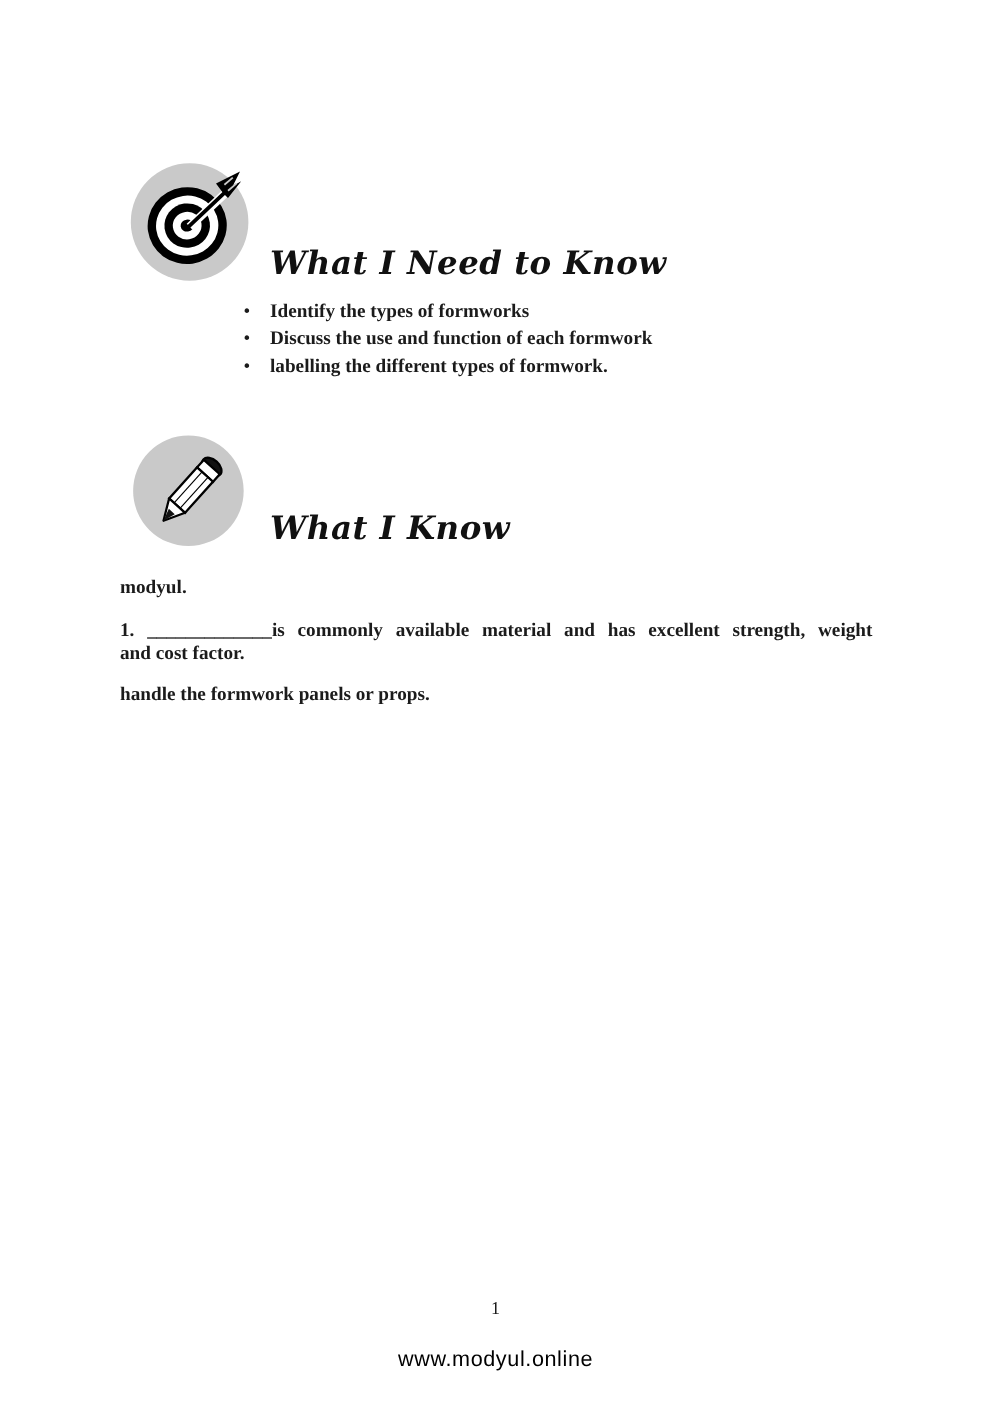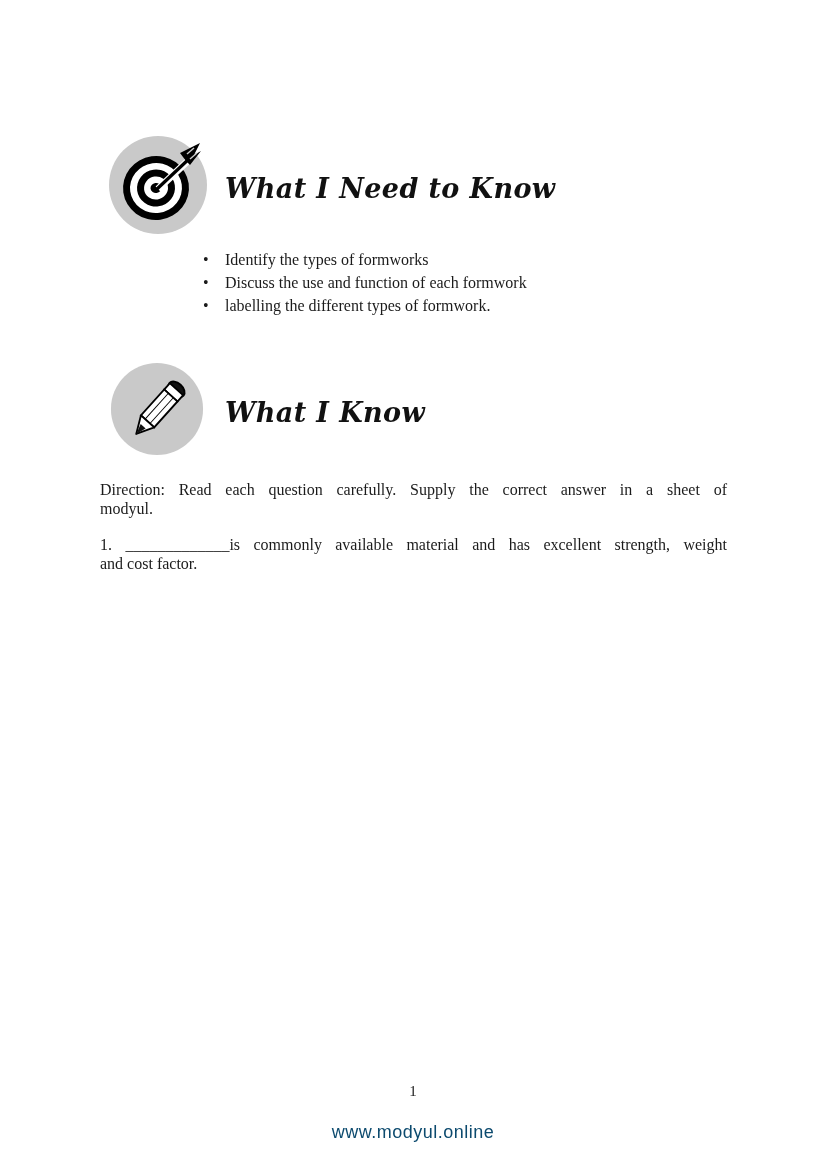--- a/index.html
+++ b/index.html
@@ -14,21 +14,21 @@
     overflow: hidden;
   }
   .content {
     position: absolute;
     left: 100px;
     top: 0;
     width: 627px;
   }
   .section-header {
     display: flex;
-    align-items: center;
+    align-items: flex-end;
     margin-top: 135px;
   }
   .section-header.second { margin-top: 45px; }
   .icon-circle {
     flex: 0 0 auto;
     margin-left: 8px;
     width: 100px;
     height: 100px;
   }
   .section-header.second .icon-circle {
@@ -69,21 +69,21 @@
     top: 0;
   }
   .para {
     margin: 0;
     line-height: 19px;
   }
   .para.direction { margin-top: 24px; }
   .para.q1 { margin-top: 17px; }
   .para.q2 { margin-top: 15px; }
   .para.q3 { margin-top: 16px; }
-  .line { display: block; }
+  .line { display: block; font-weight: bold; }
   .jline {
     text-align: justify;
     text-align-last: justify;
     -moz-text-align-last: justify;
   }
   .page-number {
     position: absolute;
     left: 0;
     right: 0;
     top: 1083px;
@@ -93,21 +93,21 @@
   }
   .watermark {
     position: absolute;
     left: 0;
     right: 0;
     top: 1122px;
     text-align: center;
     font-family: "Liberation Sans", sans-serif;
     font-size: 18px;
     letter-spacing: 0.5px;
-    color: #0c4a6e;
+    color: #000000;
   }
 </style>
 </head>
 <body>
 
 <div class="page">
   <div class="content">
 
     <div class="section-header">
       <div class="icon-circle">
@@ -155,30 +155,30 @@
             <path d="M46.5 74 L53.5 74 L50 85 Z" fill="#111"></path>
             <line x1="46.5" y1="30" x2="46.5" y2="67" stroke="#000" stroke-width="1"></line>
             <line x1="53.5" y1="30" x2="53.5" y2="67" stroke="#000" stroke-width="1"></line>
           </g>
         </svg>
       </div>
       <h1 class="heading">What I Know</h1>
     </div>
 
     <p class="para direction">
-      <span class="line jline">Direction: Read each question carefully. Supply the correct answer in a sheet of</span>
       <span class="line">modyul.</span>
     </p>
 
     <p class="para q1">
       <span class="line jline">1. _____________is commonly available material and has excellent strength, weight</span>
       <span class="line">and cost factor.</span>
     </p>
 
     <p class="para q2">
+      <span class="line">handle the formwork panels or props.</span>
     </p>
 
 
   </div>
 
   <div class="page-number">1</div>
   <div class="watermark">www.modyul.online</div>
 </div>
 
 </body></html>

